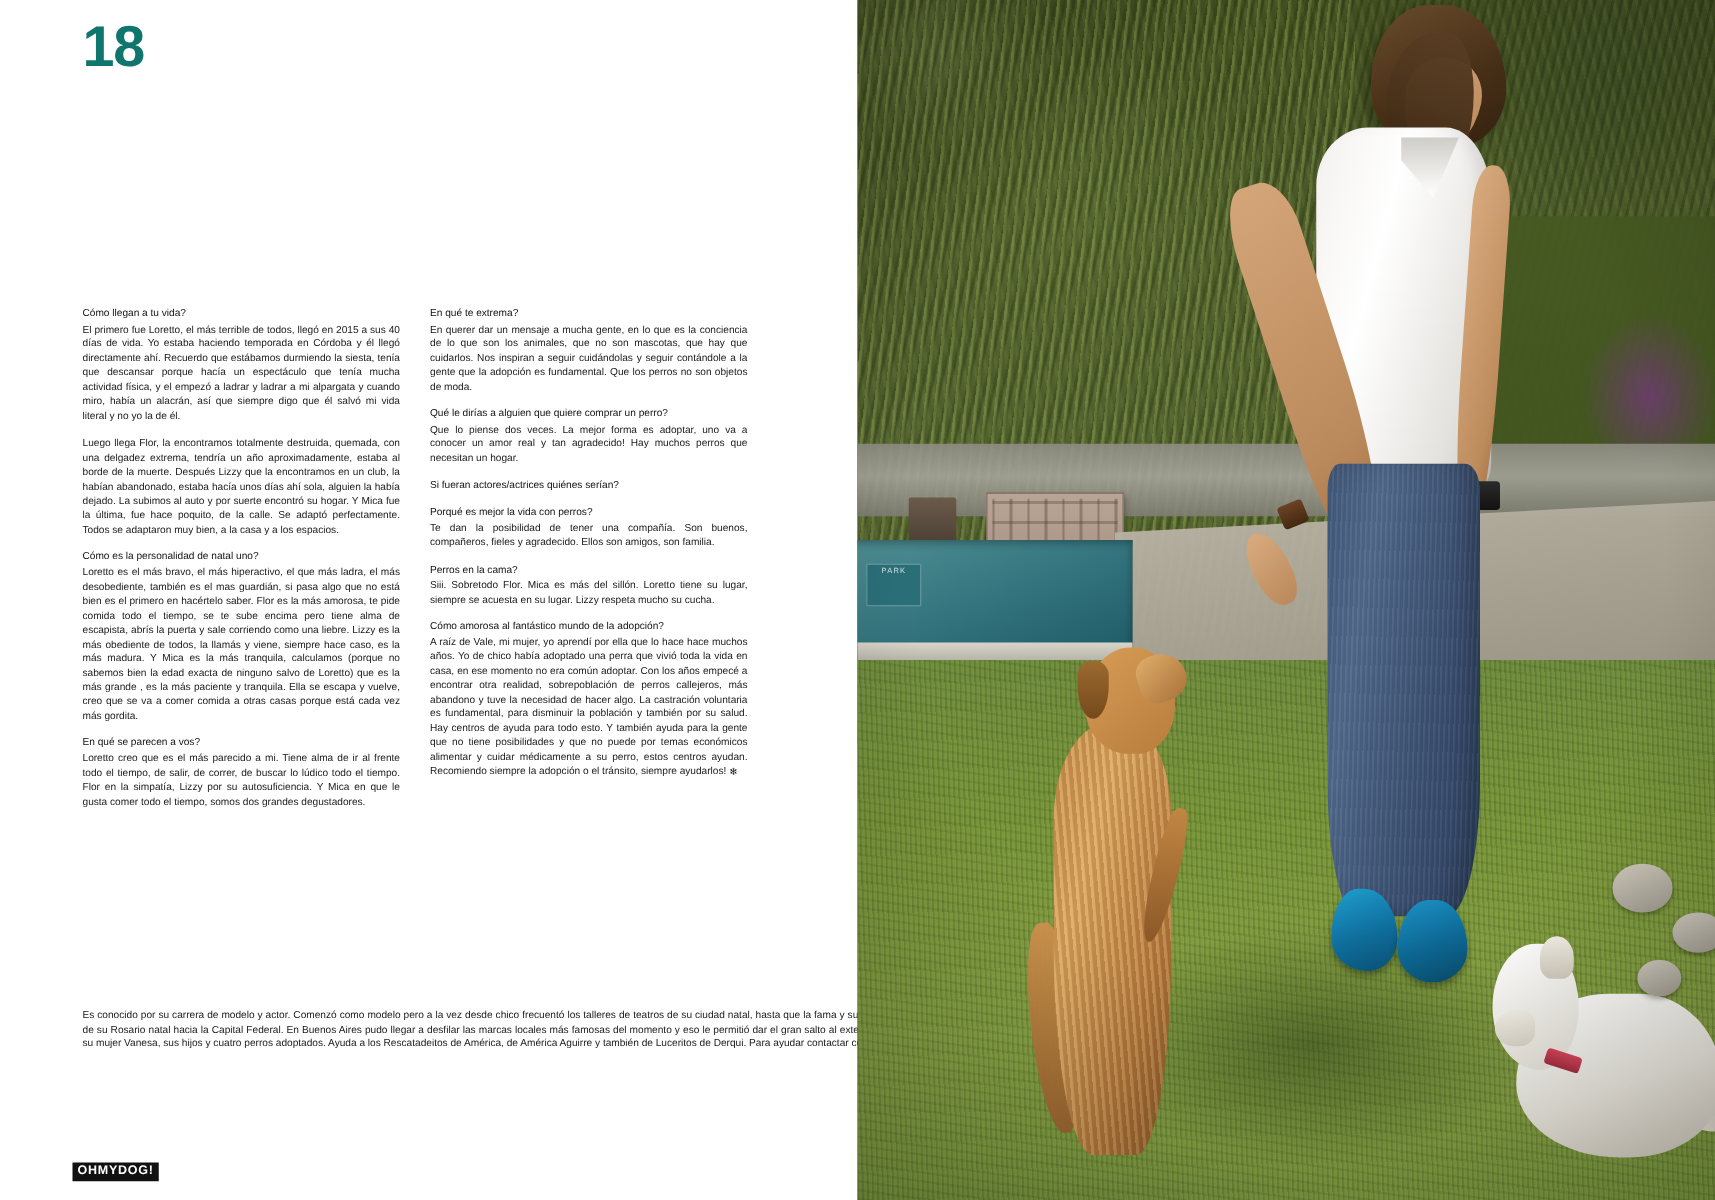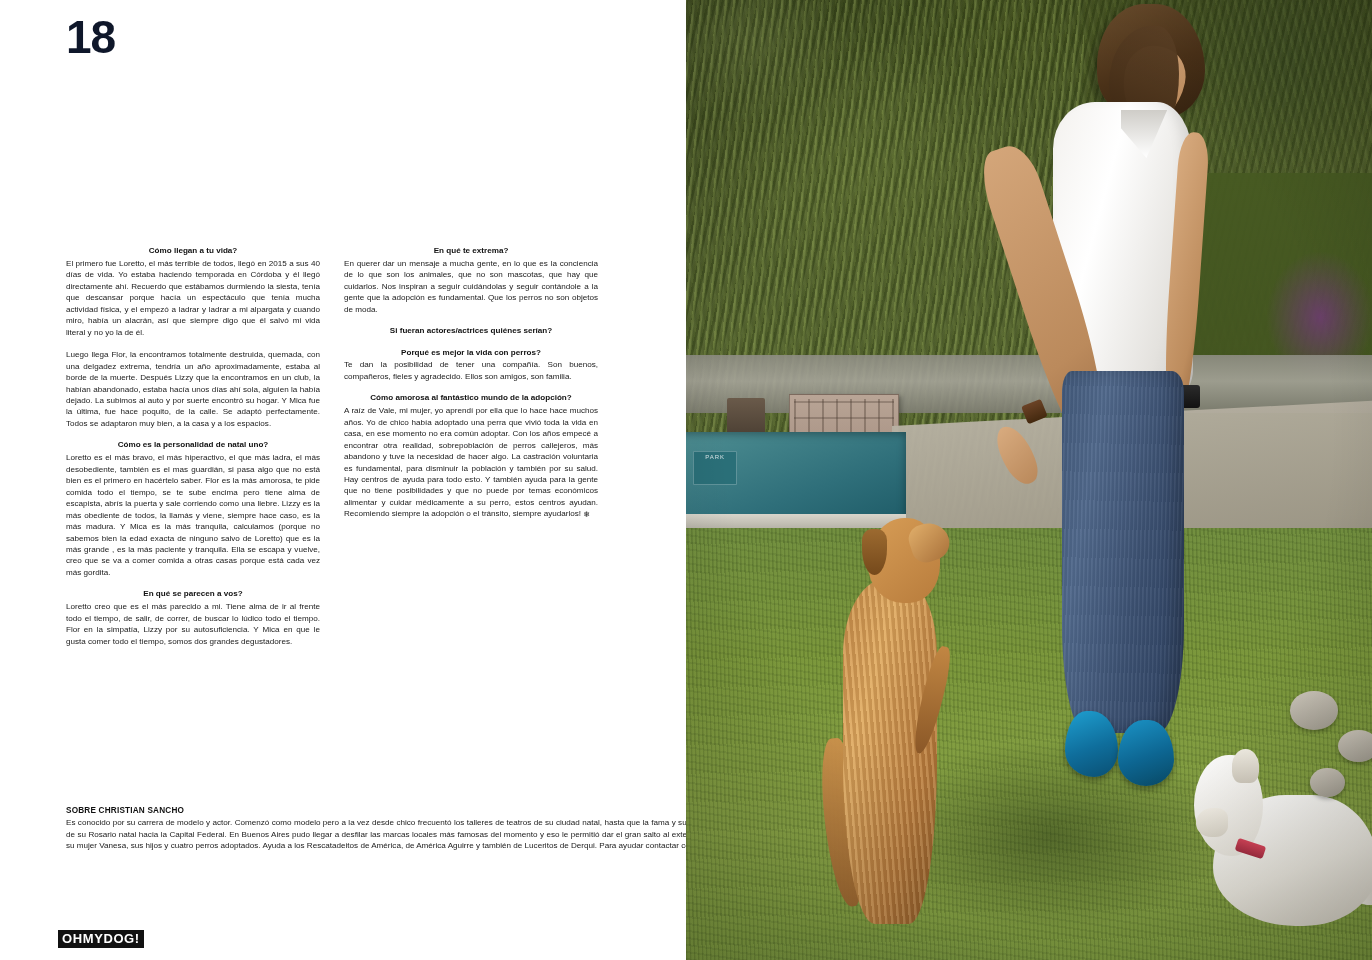--- a/index.html
+++ b/index.html
@@ -29,44 +29,43 @@
     background: #ffffff;
     flex: none;
   }
   .folio {
     position: absolute;
     left: 66px;
     top: 14px;
     font-size: 46px;
     font-weight: bold;
     letter-spacing: -1px;
-    color: #0f172a;
+    color: #0f766e;
     font-family: "Liberation Sans", sans-serif;
     line-height: 1;
   }
   .columns {
     position: absolute;
     left: 66px;
     top: 246px;
     width: 556px;
     display: flex;
     gap: 24px;
   }
   .col {
     width: 254px;
   }
   .qa { margin-bottom: 11px; }
   .qa:last-child { margin-bottom: 0; }
   .q {
     font-size: 8.1px;
-    font-weight: bold;
+    font-weight: normal;
     color: #111;
     line-height: 1.32;
     margin: 0 0 1px 0;
-    text-align: center;
   }
   .a {
     font-size: 8.1px;
     color: #1a1a1a;
     line-height: 1.42;
     text-align: justify;
     margin: 0;
     hyphens: auto;
   }
   .paw {
@@ -96,21 +95,21 @@
     text-align: justify;
     margin: 0;
     width: 786px;
   }
   .logo {
     position: absolute;
     left: 58px;
     top: 930px;
     background: #111;
     color: #fff;
-    font-size: 13px;
+    font-size: 10px;
     font-weight: bold;
     letter-spacing: 0.6px;
     padding: 2px 4px 3px 4px;
     line-height: 1;
     font-family: "Liberation Sans", sans-serif;
   }
   
   .page-right {
     position: relative;
     width: 686px;
@@ -479,36 +478,43 @@
           <p class="a">Loretto creo que es el más parecido a mi. Tiene alma de ir al frente todo el tiempo, de salir, de correr, de buscar lo lúdico todo el tiempo. Flor en la simpatía, Lizzy por su autosuficiencia. Y Mica en que le gusta comer todo el tiempo, somos dos grandes degustadores.</p>
         </div>
       </div>
 
       <div class="col">
         <div class="qa">
           <p class="q">En qué te extrema?</p>
           <p class="a">En querer dar un mensaje a mucha gente, en lo que es la conciencia de lo que son los animales, que no son mascotas, que hay que cuidarlos. Nos inspiran a seguir cuidándolas y seguir contándole a la gente que la adopción es fundamental. Que los perros no son objetos de moda.</p>
         </div>
         <div class="qa">
+          <p class="q">Qué le dirías a alguien que quiere comprar un perro?</p>
+          <p class="a">Que lo piense dos veces. La mejor forma es adoptar, uno va a conocer un amor real y tan agradecido! Hay muchos perros que necesitan un hogar.</p>
+        </div>
+        <div class="qa">
           <p class="q">Si fueran actores/actrices quiénes serían?</p>
         </div>
         <div class="qa">
           <p class="q">Porqué es mejor la vida con perros?</p>
           <p class="a">Te dan la posibilidad de tener una compañía. Son buenos, compañeros, fieles y agradecido. Ellos son amigos, son familia.</p>
         </div>
         <div class="qa">
+          <p class="q">Perros en la cama?</p>
+          <p class="a">Siii. Sobretodo Flor. Mica es más del sillón. Loretto tiene su lugar, siempre se acuesta en su lugar. Lizzy respeta mucho su cucha.</p>
+        </div>
+        <div class="qa">
           <p class="q">Cómo amorosa al fantástico mundo de la adopción?</p>
           <p class="a"><span>A raíz de Vale, mi mujer, yo aprendí por ella que lo hace hace muchos años. Yo de chico había adoptado una perra que vivió toda la vida en casa, en ese momento no era común adoptar. Con los años empecé a encontrar otra realidad, sobrepoblación de perros callejeros, más abandono y tuve la necesidad de hacer algo. La castración voluntaria es fundamental, para disminuir la población y también por su salud. Hay centros de ayuda para todo esto. Y también ayuda para la gente que no tiene posibilidades y que no puede por temas económicos alimentar y cuidar médicamente a su perro, estos centros ayudan. Recomiendo siempre la adopción o el tránsito, siempre ayudarlos!</span> <span class="paw">❄</span></p>
         </div>
       </div>
 
     </div>
 
     <div class="bio">
-      <p class="bio-title">SOBRE CHRISTIAN SANCHO</p>
       <p class="bio-text">Es conocido por su carrera de modelo y actor. Comenzó como modelo pero a la vez desde chico frecuentó los talleres de teatros de su ciudad natal, hasta que la fama y su carrera como modelo creció y lo hizo emigrar de su Rosario natal hacia la Capital Federal. En Buenos Aires pudo llegar a desfilar las marcas locales más famosas del momento y eso le permitió dar el gran salto al exterior. Su faceta proteccionista inspira. Vive con su mujer Vanesa, sus hijos y cuatro perros adoptados. Ayuda a los Rescatadeitos de América, de América Aguirre y también de Luceritos de Derqui. Para ayudar contactar con Alejandra al 011.15.4194.1691.</p>
     </div>
 
     <div class="logo">
       <span>OHMYDOG!</span>
     </div>
   </div>
 
   <div class="page-right">
     <div class="photo">

